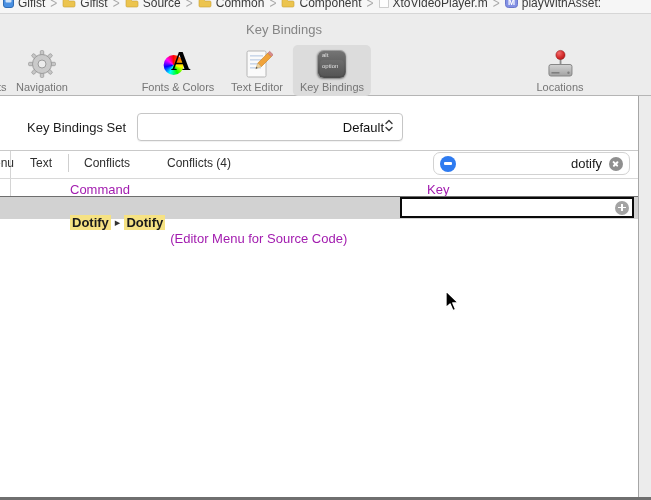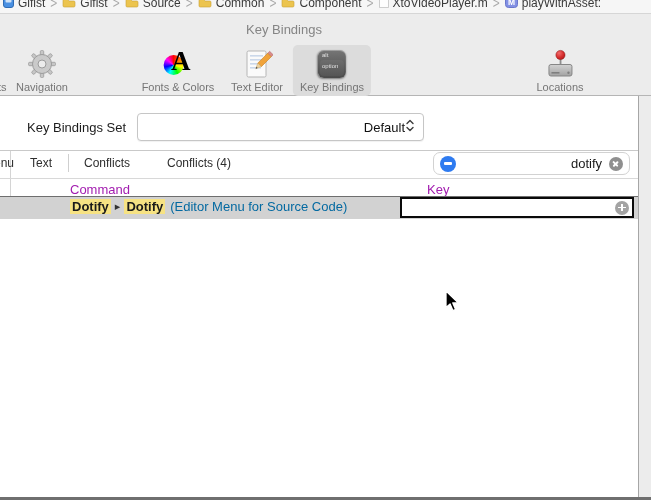--- a/index.html
+++ b/index.html
@@ -46,21 +46,21 @@
   .fc-a { position:absolute; left:8px; top:-3px; font-family:"Liberation Serif", serif;
     font-weight:700; font-size:27px; color:#000; }
 
   
   .content { position:absolute; left:0; top:96px; width:638px; height:401px; background:#fff; }
   .right-strip { position:absolute; left:638px; top:96px; width:13px; height:401px;
     background:#ececec; border-left:1px solid #a6a6a6; }
   .bottom-strip { position:absolute; left:0; top:497px; width:651px; height:3px; background:#6f6f6f; }
 
   .set-label { position:absolute; left:27px; top:120px; font-size:13px; color:#1c1c1c; }
-  .popup { position:absolute; left:137px; top:113px; width:287px; height:28px; background:#fff;
+  .popup { position:absolute; left:137px; top:113px; width:266px; height:28px; background:#fff;
     border:1px solid #c6c6c6; border-radius:4px; box-shadow:0 1px 1px rgba(0,0,0,.06);
     display:flex; align-items:center; padding:0 8px 0 13px; }
   .popup-value { flex:1; font-size:13px; color:#111; }
 
   .scope-top-line { position:absolute; left:0; top:150px; width:638px; height:1px; background:#c9c9c9; }
   .scope-bottom-line { position:absolute; left:0; top:178px; width:638px; height:1px; background:#d8d8d8; }
   .panel-vline { position:absolute; left:10px; top:151px; width:1px; height:45px; background:#d4d4d4; }
   .scope-item { position:absolute; top:156px; font-size:12px; color:#2e2e2e; white-space:nowrap; }
   .scope-sep { position:absolute; left:68px; top:154px; width:1px; height:18px; background:#cfcfcf; }
 
@@ -79,21 +79,21 @@
   .clear-ic::after { transform:rotate(-45deg); }
 
   .col-header { position:absolute; top:182px; font-size:13px; color:#a21caf; }
   .header-underline { position:absolute; left:0; top:196px; width:638px; height:1px; background:#6e6e6e; }
 
   .table-row { position:absolute; left:0; top:197px; width:638px; height:22px; background:#d2d2d2; }
   .row-command { position:absolute; left:70px; top:2px; display:flex; align-items:center;
     font-size:13px; white-space:nowrap; }
   .match { background:#f6e283; color:#1a1a1a; font-weight:700; padding:0 2px; }
   .cmd-arrow { color:#333; margin:0 4px; font-size:11px; }
-  .cmd-context { color:#0369a1; margin-left:5px; }
+  .cmd-context { color:#a21caf; margin-left:5px;margin-top:32px; }
 
   .key-box { position:absolute; left:400px; top:197px; width:234px; height:21px; background:#fff;
     border:2px solid #0a0a0a; display:flex; align-items:center; justify-content:flex-end;
     padding:0 3px; }
   .key-value { flex:1; font-size:13px; color:#111; }
   .plus-ic { width:14px; height:14px; border-radius:50%; background:#a3a3a3; position:relative; flex:none; }
   .plus-ic::before { content:""; position:absolute; left:3.2px; top:6.2px; width:7.6px; height:1.6px; background:#fff; }
   .plus-ic::after  { content:""; position:absolute; left:6.2px; top:3.2px; width:1.6px; height:7.6px; background:#fff; }
 
   .cursor { position:absolute; left:444px; top:290px; width:17px; height:23px; }

